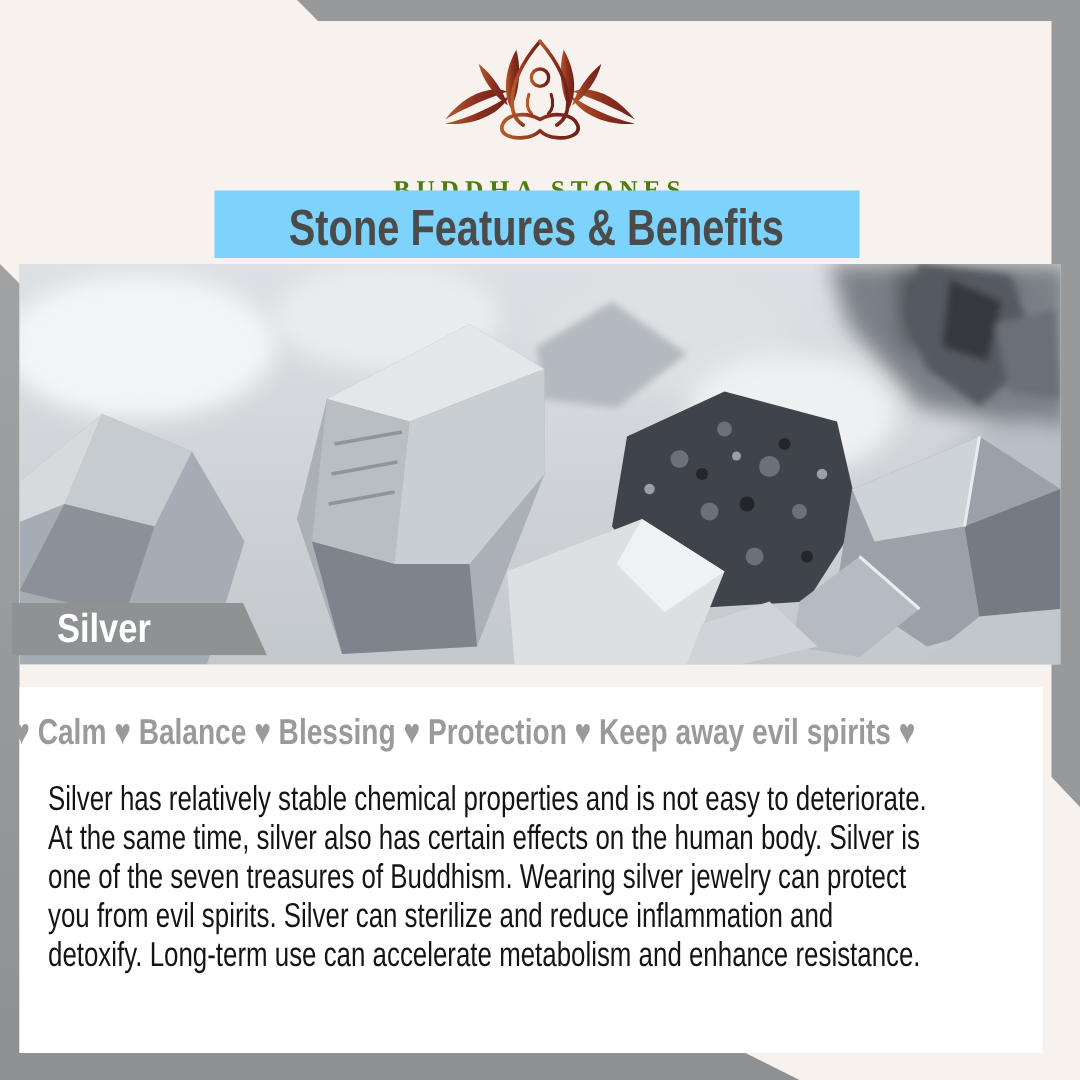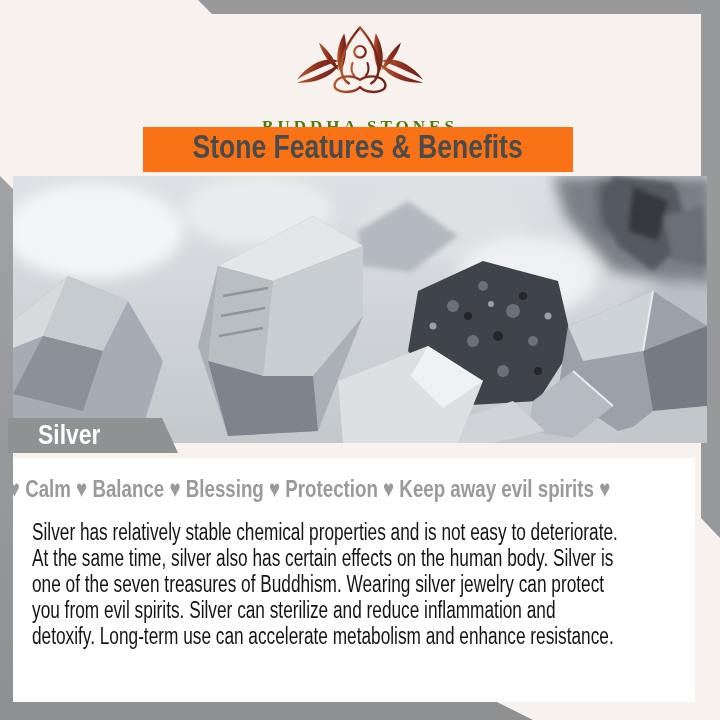--- a/index.html
+++ b/index.html
@@ -9,31 +9,31 @@
   }
   .frame-svg{position:absolute;left:0;top:0;width:720px;height:720px;pointer-events:none;}
   
   .logo-wrap{position:absolute;left:0;top:22px;width:720px;display:flex;flex-direction:column;align-items:center;}
   .brand-name{
     margin-top:15px;font-family:"Liberation Serif",serif;font-size:17px;font-weight:600;
     letter-spacing:4px;color:#4d7c0f;white-space:nowrap;
   }
   
   .banner{
-    position:absolute;left:143px;top:127px;width:430px;height:45px;background:#f97316;
-    display:flex;align-items:flex-start;justify-content:center;
+    position:absolute;left:143px;top:127px;width:430px;height:45px;background:#7dd3fc;
+    display:flex;align-items:flex-end;justify-content:center;
   }
   .banner-title{
     font-size:34px;font-weight:bold;color:#4b4b4b;white-space:nowrap;
     display:inline-block;transform:scaleX(0.78);
   }
   
   .photo{position:absolute;left:13px;top:176px;width:694px;height:267px;overflow:hidden;background:#c9ced3;}
   .caption{
-    position:absolute;left:8px;top:418px;width:170px;height:35px;background:#8e9293;
+    position:absolute;left:8px;top:402px;width:170px;height:35px;background:#8e9293;
     clip-path:polygon(0 0, calc(100% - 16px) 0, 100% 100%, 0 100%);
     display:flex;align-items:center;
   }
   .caption-text{
     color:#ffffff;font-weight:bold;font-size:27px;margin-left:30px;white-space:nowrap;
     display:inline-block;transform:scaleX(0.85);transform-origin:left center;
   }
   
   .card{position:absolute;left:13px;top:458px;width:682px;height:244px;background:#ffffff;}
   .benefits-row{margin-top:17px;width:100%;display:flex;justify-content:flex-end;}

